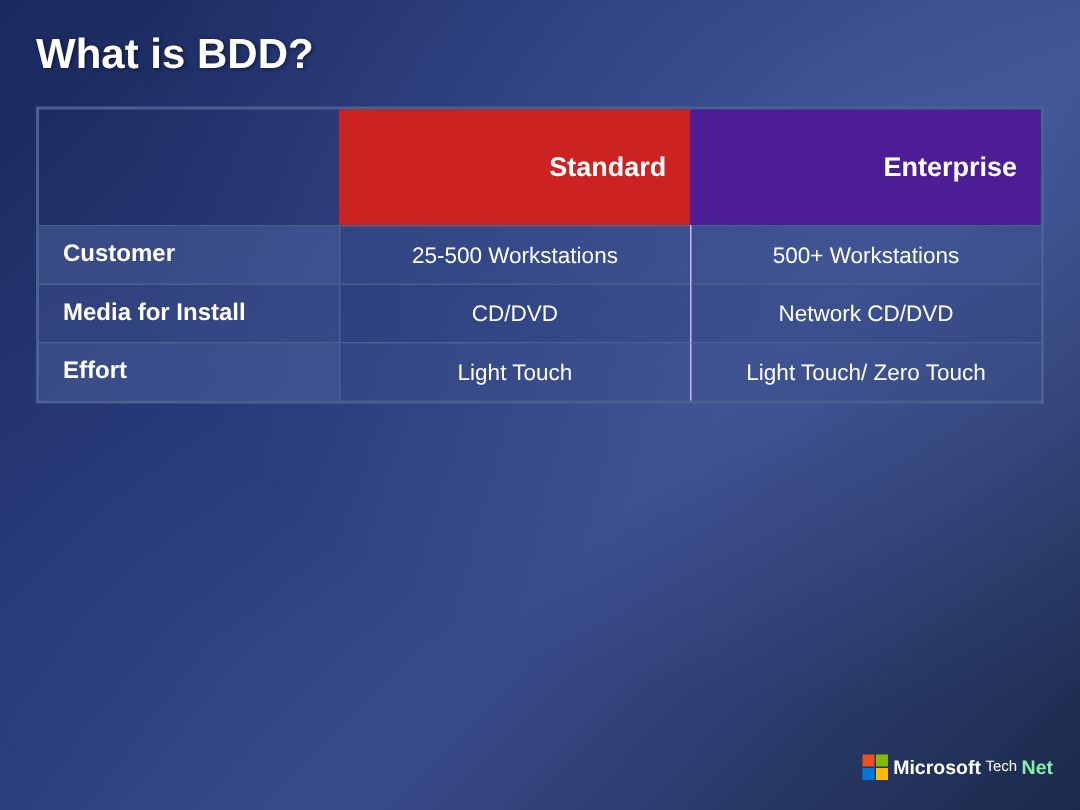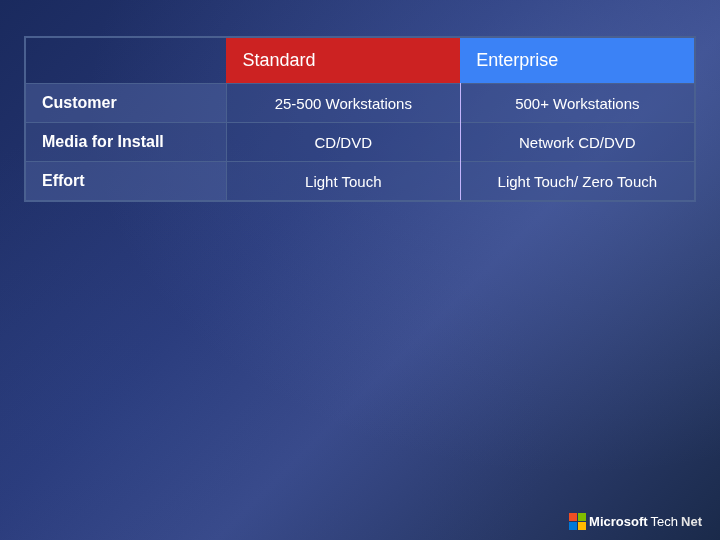--- a/index.html
+++ b/index.html
@@ -52,39 +52,39 @@
       border-collapse: collapse;
       border: 2px solid #4a6090;
     }
 
     table {
       width: 100%;
       border-collapse: collapse;
     }
 
     .header-row th {
-      padding: 12px 16px;
+      padding: 28px 16px;
       font-size: 18px;
-      font-weight: normal;
-      color: #ffffff;
-      text-align: left;
+      font-weight: bold;
+      color: #ffffff;
+      text-align: right;
     }
 
     .header-row th.col-label {
       background: transparent;
       width: 30%;
     }
 
     .header-row th.col-standard {
       background: #cc2222;
       width: 35%;
     }
 
     .header-row th.col-enterprise {
-      background: #3b82f6;
+      background: #4c1d95;
       width: 35%;
     }
 
     .data-row td {
       padding: 10px 16px;
       font-size: 15px;
       color: #ffffff;
       vertical-align: middle;
       border-top: 1px solid #4a6090;
       margin-left: 28px;
@@ -120,21 +120,21 @@
     td.row-label {
       border-right: 1px solid #4a6090;
     }
 
     td.row-standard {
       border-right: 1px solid #c4b5fd;
     }
 
     .microsoft-logo {
       position: absolute;
-      bottom: 10px;
+      bottom: 20px;
       right: 18px;
       display: flex;
       align-items: center;
       gap: 3px;
       z-index: 2;
     }
 
     .ms-logo-box {
       display: flex;
       flex-direction: column;
@@ -152,38 +152,39 @@
     }
 
     .ms-text {
       color: #ffffff;
       font-size: 13px;
       font-weight: bold;
     }
 
     .ms-text-tech {
       color: #ffffff;
-      font-size: 13px;
+      font-size: 10px;
     }
 
     .ms-text-net {
-      color: #e5e5e5;
+      color: #86efac;
       font-size: 13px;
       font-weight: bold;
     }
   </style>
 </head>
 <body>
 
 <div class="background"></div>
 <div class="background-texture"></div>
 
 <div class="content">
 
   <div class="title-block">
+    <div class="title-line1">What is BDD?</div>
   </div>
 
   <div class="table-wrapper">
     <table>
       <thead>
         <tr class="header-row">
           <th class="col-label"></th>
           <th class="col-standard">Standard</th>
           <th class="col-enterprise">Enterprise</th>
         </tr>

